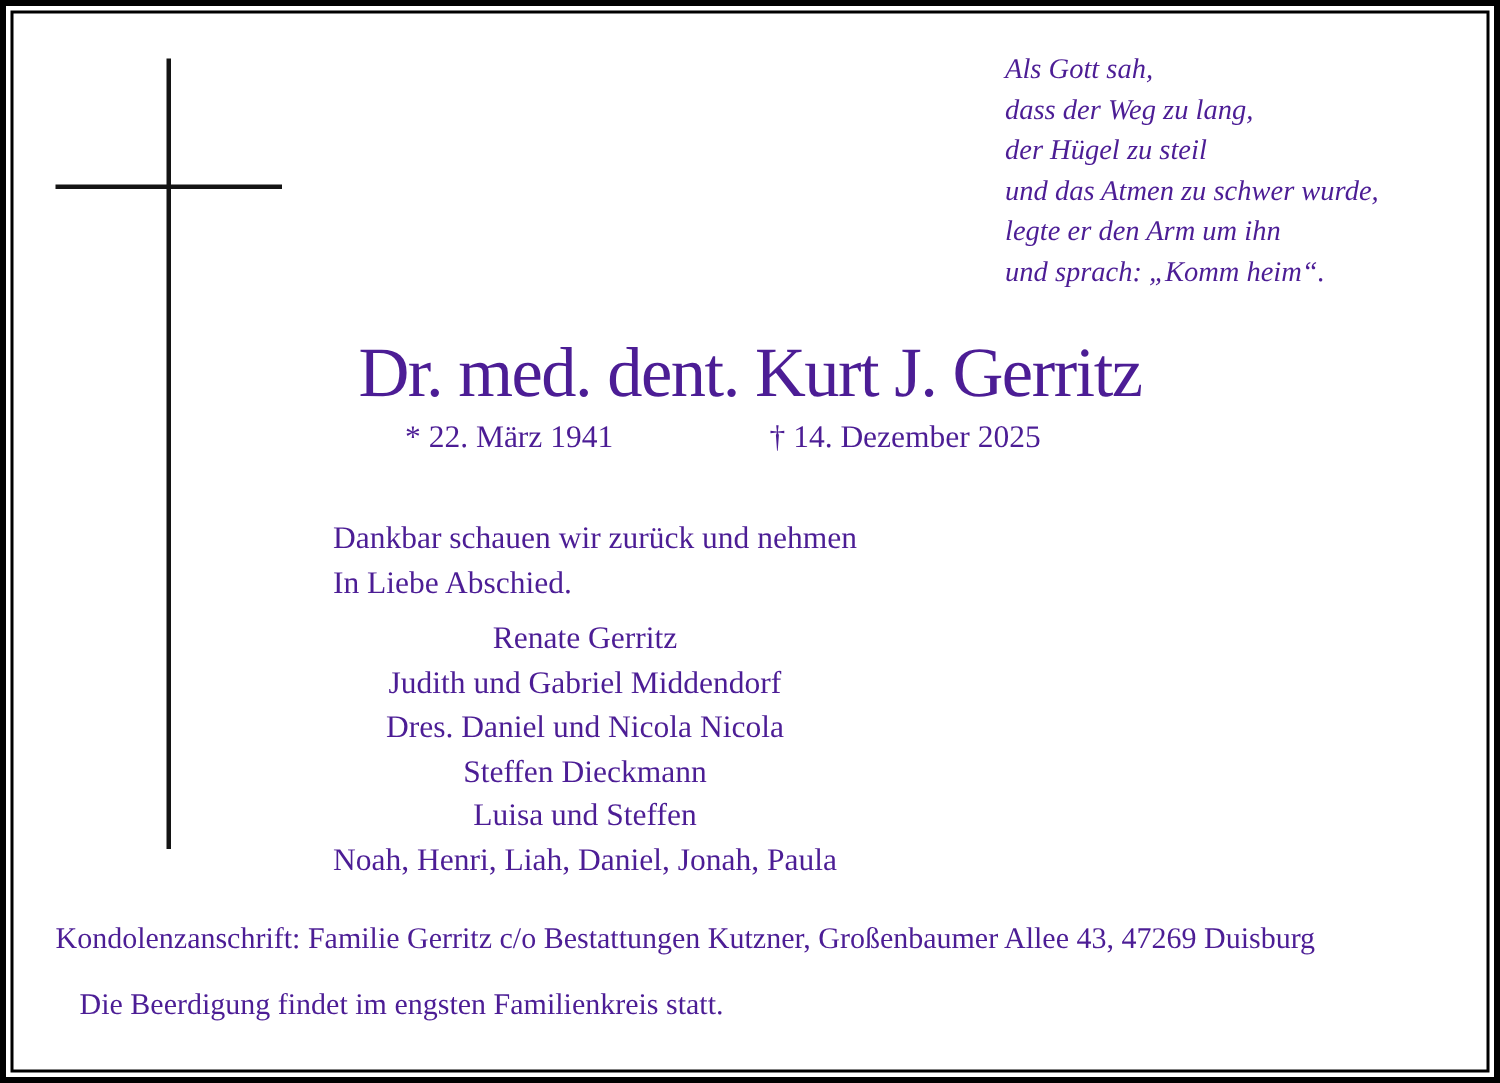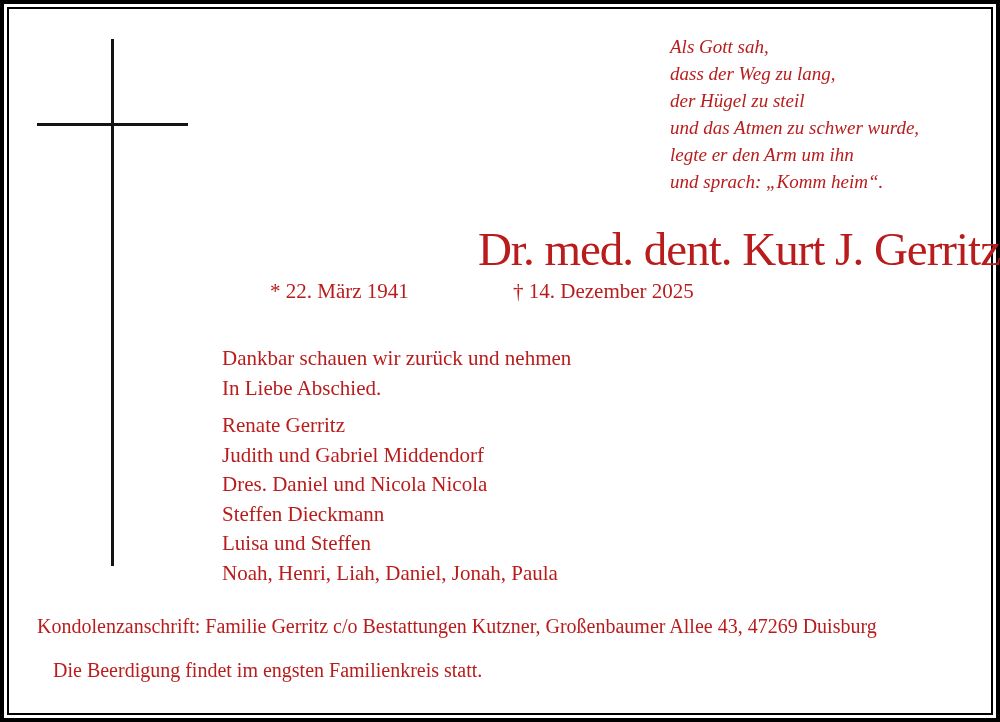--- a/index.html
+++ b/index.html
@@ -5,21 +5,21 @@
   html, body {
     margin: 0;
     padding: 0;
     background: #ffffff;
   }
   .page {
     position: relative;
     width: 1000px;
     height: 722px;
     background: #ffffff;
-    color: #b91c1c;
+    color: #4c1d95;
     font-family: "Liberation Serif", "DejaVu Serif", serif;
     overflow: hidden;
   }
   .frame-outer {
     position: absolute;
     inset: 0;
     border: 4px solid #000000;
     box-sizing: border-box;
     pointer-events: none;
   }
@@ -54,21 +54,21 @@
     line-height: 27px;
     font-style: italic;
     white-space: nowrap;
   }
   .deceased-name {
     position: absolute;
     left: 0;
     right: 0;
     top: 224px;
     margin: 0;
-    text-align: right;
+    text-align: center;
     font-size: 47px;
     font-weight: normal;
     letter-spacing: -1px;
     line-height: 1.1;
     white-space: nowrap;
   }
   .date {
     position: absolute;
     top: 279px;
     font-size: 21px;
@@ -84,20 +84,21 @@
     line-height: 30px;
     white-space: nowrap;
   }
   .mourners {
     position: absolute;
     left: 222px;
     top: 411px;
     font-size: 21px;
     line-height: 29.5px;
     white-space: nowrap;
+    text-align: center;
   }
   .footer-line {
     position: absolute;
     left: 37px;
     font-size: 20px;
     white-space: nowrap;
   }
   .condolence { top: 615px; }
   .funeral { top: 659px; margin-left: 16px; }
 </style>

